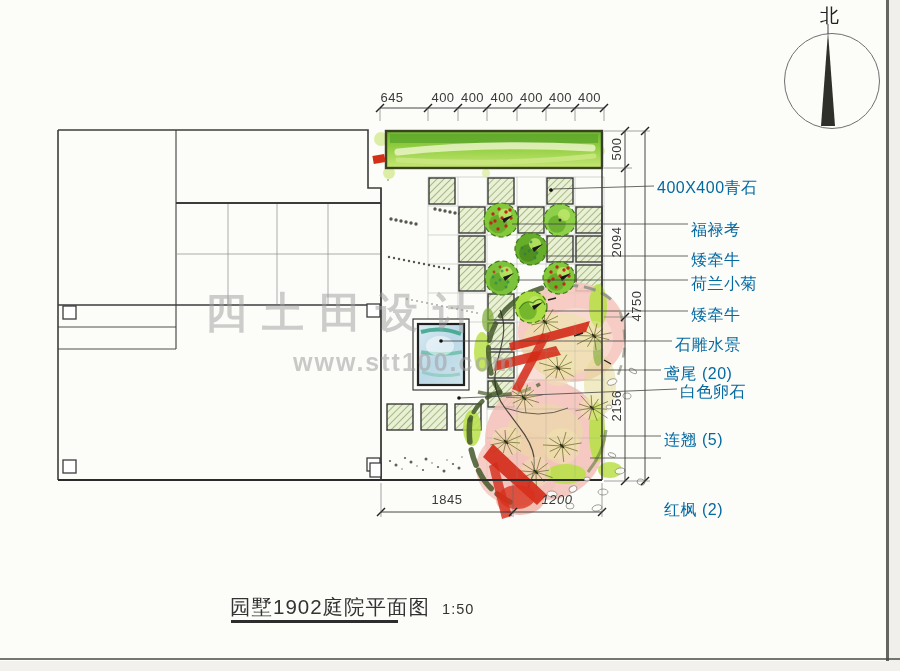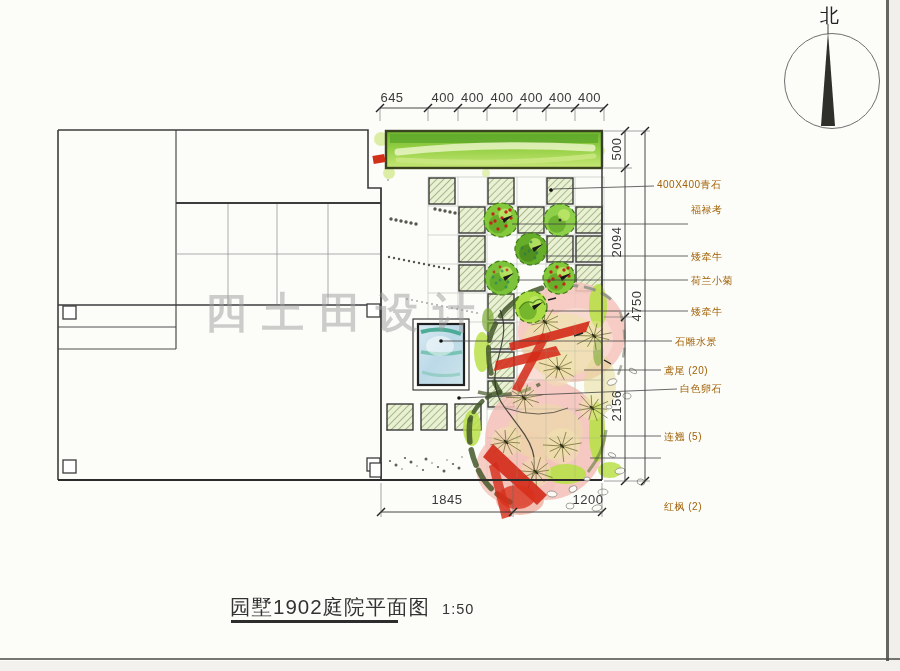--- a/index.html
+++ b/index.html
@@ -1,21 +1,21 @@
 <!DOCTYPE html>
 <html><head>
 <meta charset="utf-8">
 <style>
   html,body{margin:0;padding:0;background:#e9e9e5;}
   .page{position:relative;width:900px;height:671px;background:#fcfcf9;overflow:hidden;
         font-family:"Liberation Sans",sans-serif;}
   #plan-svg{position:absolute;left:0;top:0;}
   #text-layer span{position:absolute;white-space:nowrap;}
   .dim-num{font-size:13px;color:#3a3a3a;letter-spacing:.5px;}
-  .ann{font-size:10px;color:#a16207;letter-spacing:.5px;}
+  .ann{font-size:16px;color:#0369a1;letter-spacing:.5px;}
   .ctr{transform:translateX(-50%);}
   .rot{transform:translate(-50%,-50%) rotate(-90deg);}
   .watermark{position:absolute;left:0;top:0;width:900px;height:671px;pointer-events:none;}
   .wm1{position:absolute;left:205px;top:285px;font-size:42px;font-weight:bold;
        letter-spacing:15px;color:#9e9e9e;opacity:.5;}
   .wm2{position:absolute;left:293px;top:348px;font-size:25px;font-weight:bold;
        letter-spacing:2px;color:#a0a0a0;opacity:.55;}
   .compass-circle{position:absolute;left:784px;top:33px;width:94px;height:94px;
        border:1.3px solid #6f6f6f;border-radius:50%;}
   .compass-needle{position:absolute;left:808px;top:20px;}
@@ -536,35 +536,36 @@
       <span class="dim-num ctr" style="left: 472.5px; top: 90px;">400</span>
       <span class="dim-num ctr" style="left: 502px; top: 90px;">400</span>
       <span class="dim-num ctr" style="left: 531.5px; top: 90px;">400</span>
       <span class="dim-num ctr" style="left: 560.5px; top: 90px;">400</span>
       <span class="dim-num ctr" style="left: 589.5px; top: 90px;">400</span>
       <span class="dim-num rot" style="left: 616px; top: 149px;">500</span>
       <span class="dim-num rot" style="left: 616px; top: 242px;">2094</span>
       <span class="dim-num rot" style="left: 616px; top: 406px;">2156</span>
       <span class="dim-num rot" style="left: 636px; top: 306px;">4750</span>
       <span class="dim-num ctr" style="left: 447px; top: 492px;">1845</span>
-      <span class="dim-num ctr" style="left: 588px; top: 492px;">1200</span>
+      <span class="dim-num ctr" style="left: 557px; top: 492px; font-style: italic;">1200</span>
       <span class="ann" style="left: 657px; top: 178px;">400X400青石</span>
-      <span class="ann" style="left: 691px; top: 203px;">福禄考</span>
+      <span class="ann" style="left: 691px; top: 220px;">福禄考</span>
       <span class="ann" style="left: 691px; top: 250px;">矮牵牛</span>
       <span class="ann" style="left: 691px; top: 274px;">荷兰小菊</span>
       <span class="ann" style="left: 691px; top: 305px;">矮牵牛</span>
       <span class="ann" style="left: 675px; top: 335px;">石雕水景</span>
       <span class="ann" style="left: 664px; top: 364px;">鸢尾 (20)</span>
       <span class="ann" style="left: 680px; top: 382px;">白色卵石</span>
       <span class="ann" style="left: 664px; top: 430px; text-align: center;">连翘 (5)</span>
       <span class="ann" style="left: 664px; top: 452px; margin-top: 48px;">红枫 (2)</span>
     </div>
 
   <div class="watermark">
     <div class="wm1">四土田设计</div>
+    <div class="wm2">www.stt100.com</div>
   </div>
 
   <span class="north-label">北</span>
   <div class="compass-circle"></div>
   <svg class="compass-needle" width="42" height="112">
     <path d="M20 4 V14" stroke="#444" stroke-width="1"></path>
     <polygon points="20,12 13,106 27,106" fill="#30302a"></polygon>
   </svg>
 
   <div class="titleblock">

